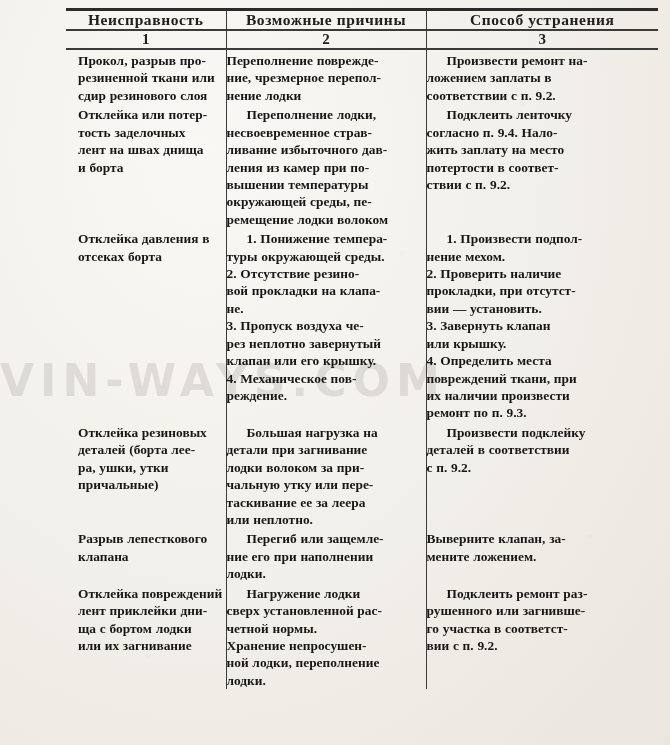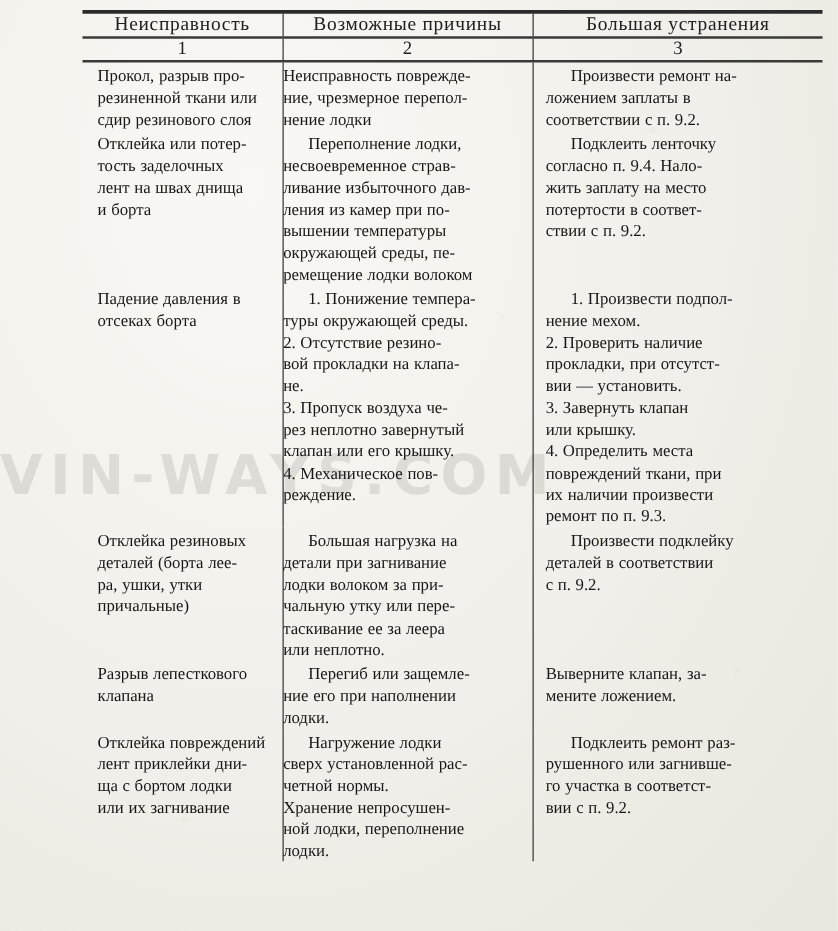--- a/index.html
+++ b/index.html
@@ -63,20 +63,21 @@
     table-layout: fixed;
   }
   table.grid col.c1 { width: 160px; }
   table.grid col.c2 { width: 200px; }
   table.grid col.c3 { width: 232px; }
 
   table.grid td, table.grid th {
     vertical-align: top;
     padding: 0;
     border: 0;
+    font-weight: bold;
   }
   
   table.grid td.sep, table.grid th.sep {
     border-left: 1px solid #3b3b3b;
   }
 
   
   .head-cell {
     text-align: center;
     font-size: 15.5px;
@@ -95,21 +96,21 @@
   
   .body-cell {
     font-size: 13.4px;
     line-height: 1.30;
     padding: 9px 7px 10px 9px;
     color: #171717;
     text-align: left;
     word-spacing: .4px;
   }
   .body-cell.col-a { padding-left: 12px; }
-  .body-cell.col-c { padding-left: 10px; }
+  .body-cell.col-c { }
 
   .body-cell p {
     margin: 2px 0 0 0;
     text-indent: 20px;
   }
   .body-cell p.flush { text-indent: 0; }
 
   
   #watermark {
     position: absolute;
@@ -143,21 +144,21 @@
       <colgroup>
         <col class="c1">
           <col class="c2">
           <col class="c3">
       </colgroup>
 
       <thead>
         <tr>
           <th class="head-cell">Неисправность</th>
           <th class="head-cell sep">Возможные причины</th>
-          <th class="head-cell sep">Большая  устранения</th>
+          <th class="head-cell sep">Способ  устранения</th>
         </tr>
       </thead>
 
       <tbody>
         <tr class="ruleline">
           <td colspan="3" style="padding:0">
             <div class="rule-head"></div>
           </td>
         </tr>
         <tr class="numrow">
@@ -171,40 +172,40 @@
           </td>
         </tr>
       </tbody>
 
       <tbody id="table-body">
           <tr>
             <td class="body-cell col-a">
               <p class="flush"><span>Прокол, разрыв про-</span><br><span>резиненной ткани или</span><br><span>сдир резинового слоя</span></p>
             </td>
             <td class="body-cell sep">
-              <p class="flush"><span>Неисправность поврежде-</span><br><span>ние, чрезмерное перепол-</span><br><span>нение лодки</span></p>
+              <p class="flush"><span>Переполнение поврежде-</span><br><span>ние, чрезмерное перепол-</span><br><span>нение лодки</span></p>
             </td>
             <td class="body-cell sep col-c">
               <p><span>Произвести ремонт на-</span><br><span>ложением заплаты в</span><br><span>соответствии с п. 9.2.</span></p>
             </td>
           </tr>
           <tr>
             <td class="body-cell col-a">
               <p class="flush"><span>Отклейка или потер-</span><br><span>тость заделочных</span><br><span>лент на швах днища</span><br><span>и борта</span></p>
             </td>
             <td class="body-cell sep">
               <p><span>Переполнение лодки,</span><br><span>несвоевременное страв-</span><br><span>ливание избыточного дав-</span><br><span>ления из камер при по-</span><br><span>вышении температуры</span><br><span>окружающей среды, пе-</span><br><span>ремещение лодки волоком</span></p>
             </td>
             <td class="body-cell sep col-c">
               <p><span>Подклеить ленточку</span><br><span>согласно п. 9.4. Нало-</span><br><span>жить заплату на место</span><br><span>потертости в соответ-</span><br><span>ствии с п. 9.2.</span></p>
             </td>
           </tr>
           <tr>
             <td class="body-cell col-a">
-              <p class="flush"><span>Падение давления в</span><br><span>отсеках борта</span></p>
+              <p class="flush"><span>Отклейка давления в</span><br><span>отсеках борта</span></p>
             </td>
             <td class="body-cell sep">
               <p><span>1. Понижение темпера-</span><br><span>туры окружающей среды.</span><br><span>2. Отсутствие резино-</span><br><span>вой прокладки на клапа-</span><br><span>не.</span><br><span>3. Пропуск воздуха че-</span><br><span>рез неплотно завернутый</span><br><span>клапан или его крышку.</span><br><span>4. Механическое пов-</span><br><span>реждение.</span></p>
             </td>
             <td class="body-cell sep col-c">
               <p><span>1. Произвести подпол-</span><br><span>нение мехом.</span><br><span>2. Проверить наличие</span><br><span>прокладки, при отсутст-</span><br><span>вии — установить.</span><br><span>3. Завернуть клапан</span><br><span>или крышку.</span><br><span>4. Определить места</span><br><span>повреждений ткани, при</span><br><span>их наличии произвести</span><br><span>ремонт по п. 9.3.</span></p>
             </td>
           </tr>
           <tr>
             <td class="body-cell col-a">

